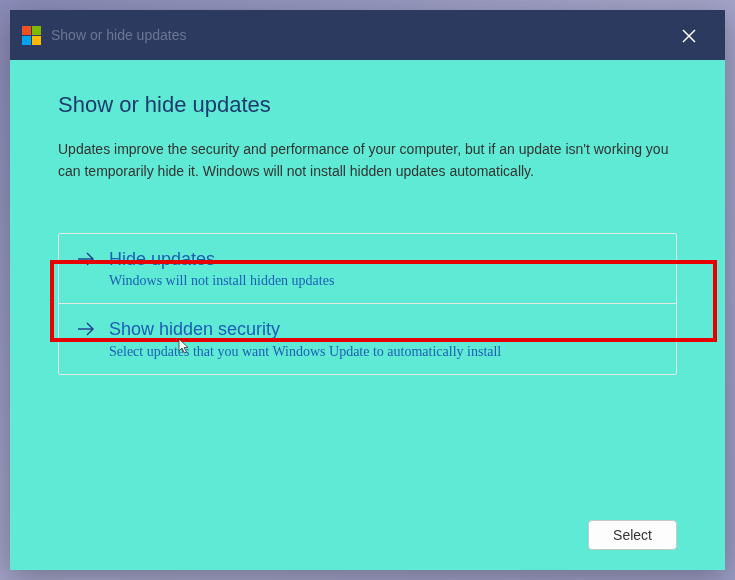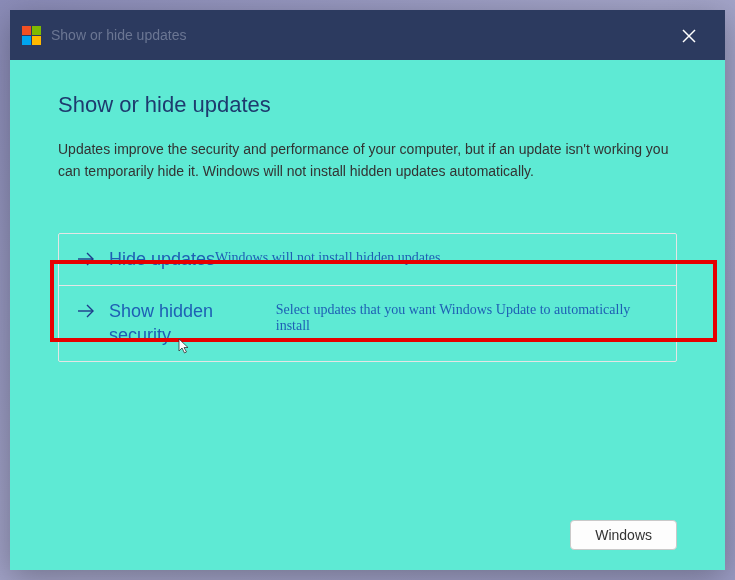--- a/index.html
+++ b/index.html
@@ -91,21 +91,21 @@
     .option + .option {
       border-top: 1px solid #e5e5e5;
     }
     .option .arrow {
       color: #1e3a8a;
       margin-right: 14px;
       margin-top: 4px;
       flex-shrink: 0;
     }
     .option .arrow svg { width: 18px; height: 14px; }
-    .option-text { display: flex; flex-direction: row; }
+    .option-text { display: flex; flex-direction: column; }
     .option-title {
       color: #1e5fb4;
       font-size: 18px;
       font-weight: 400;
       line-height: 1.3;
     }
     .option-sub {
       color: #1e5fb4;
       font-size: 14px;
       margin-top: 2px;
@@ -193,21 +193,21 @@
         <div class="option-text">
           <span class="option-title">Show hidden security</span>
           <span class="option-sub">Select updates that you want Windows Update to automatically install</span>
         </div>
       </div>
 
     </div>
   </div>
 
   <div class="footer">
-    <button class="cancel-btn">Windows</button>
+    <button class="cancel-btn">Select</button>
   </div>
 
   <div class="highlight-box"></div>
 
   <div class="cursor">
     <svg viewBox="0 0 14 18" fill="#fff" stroke="#333" stroke-width="0.8">
       <path d="M1 1 L1 13 L4 10 L6.5 15 L8.5 14 L6 9.5 L10 9.5 Z"></path>
     </svg>
   </div>
 

